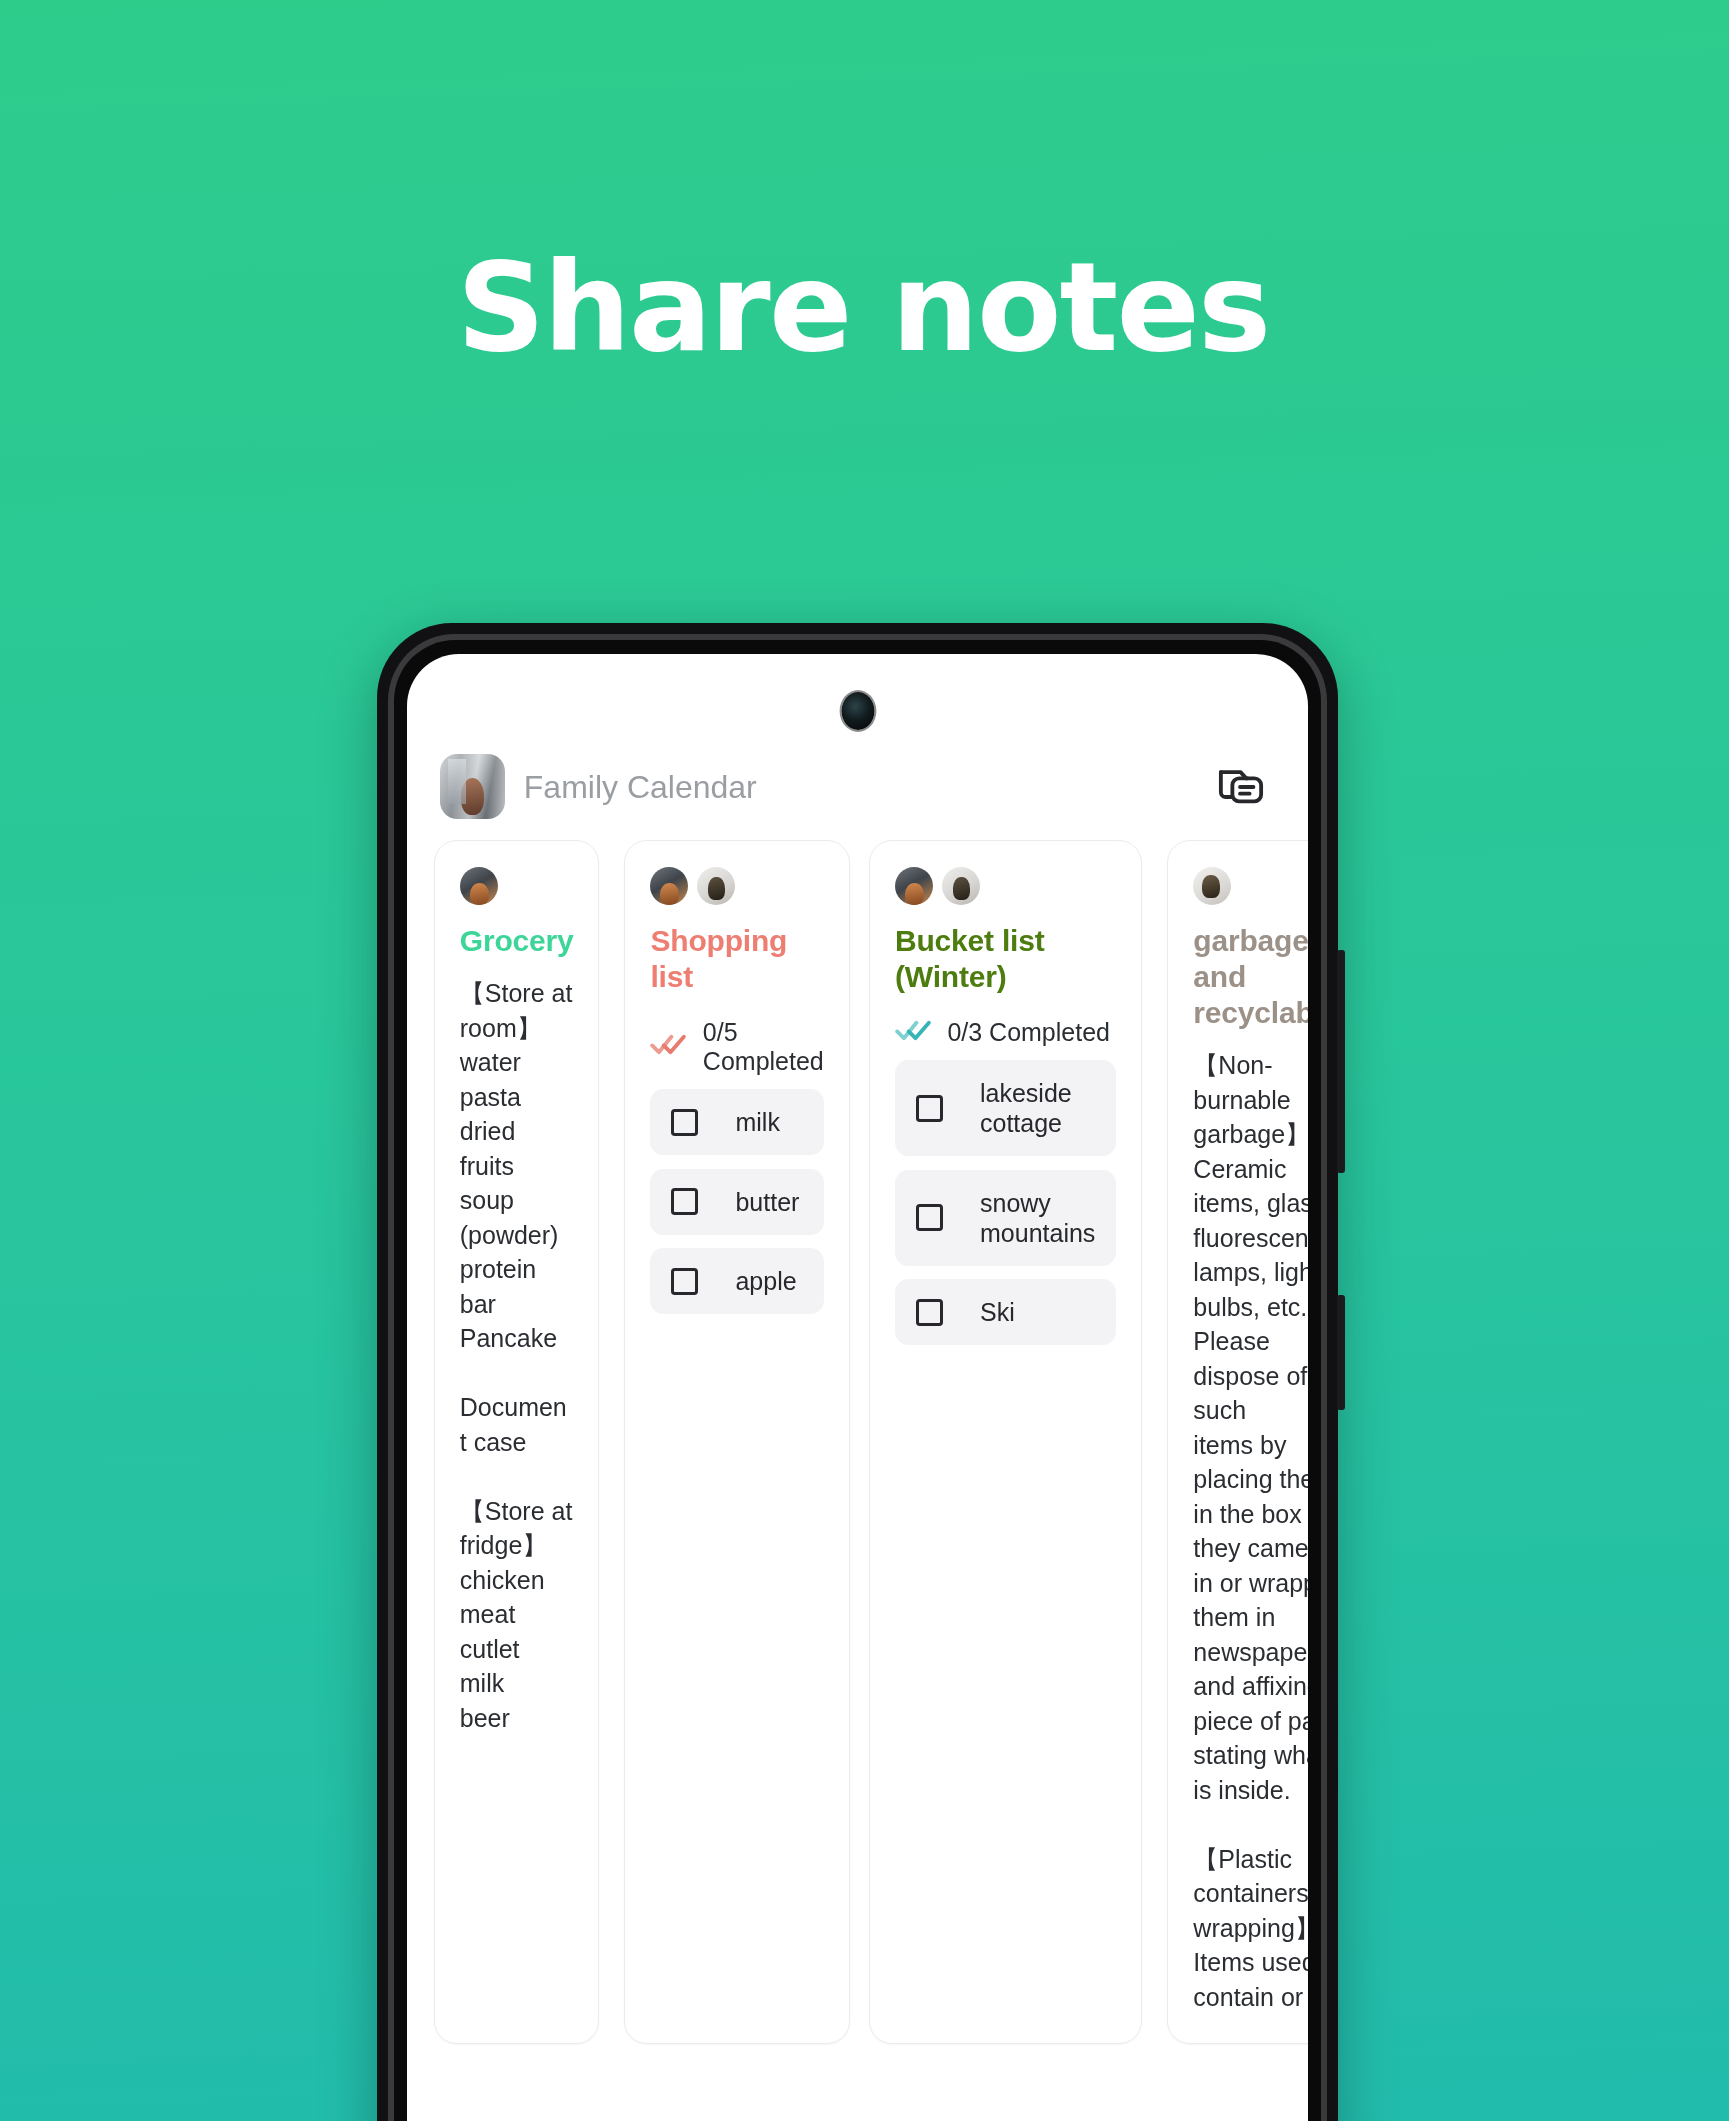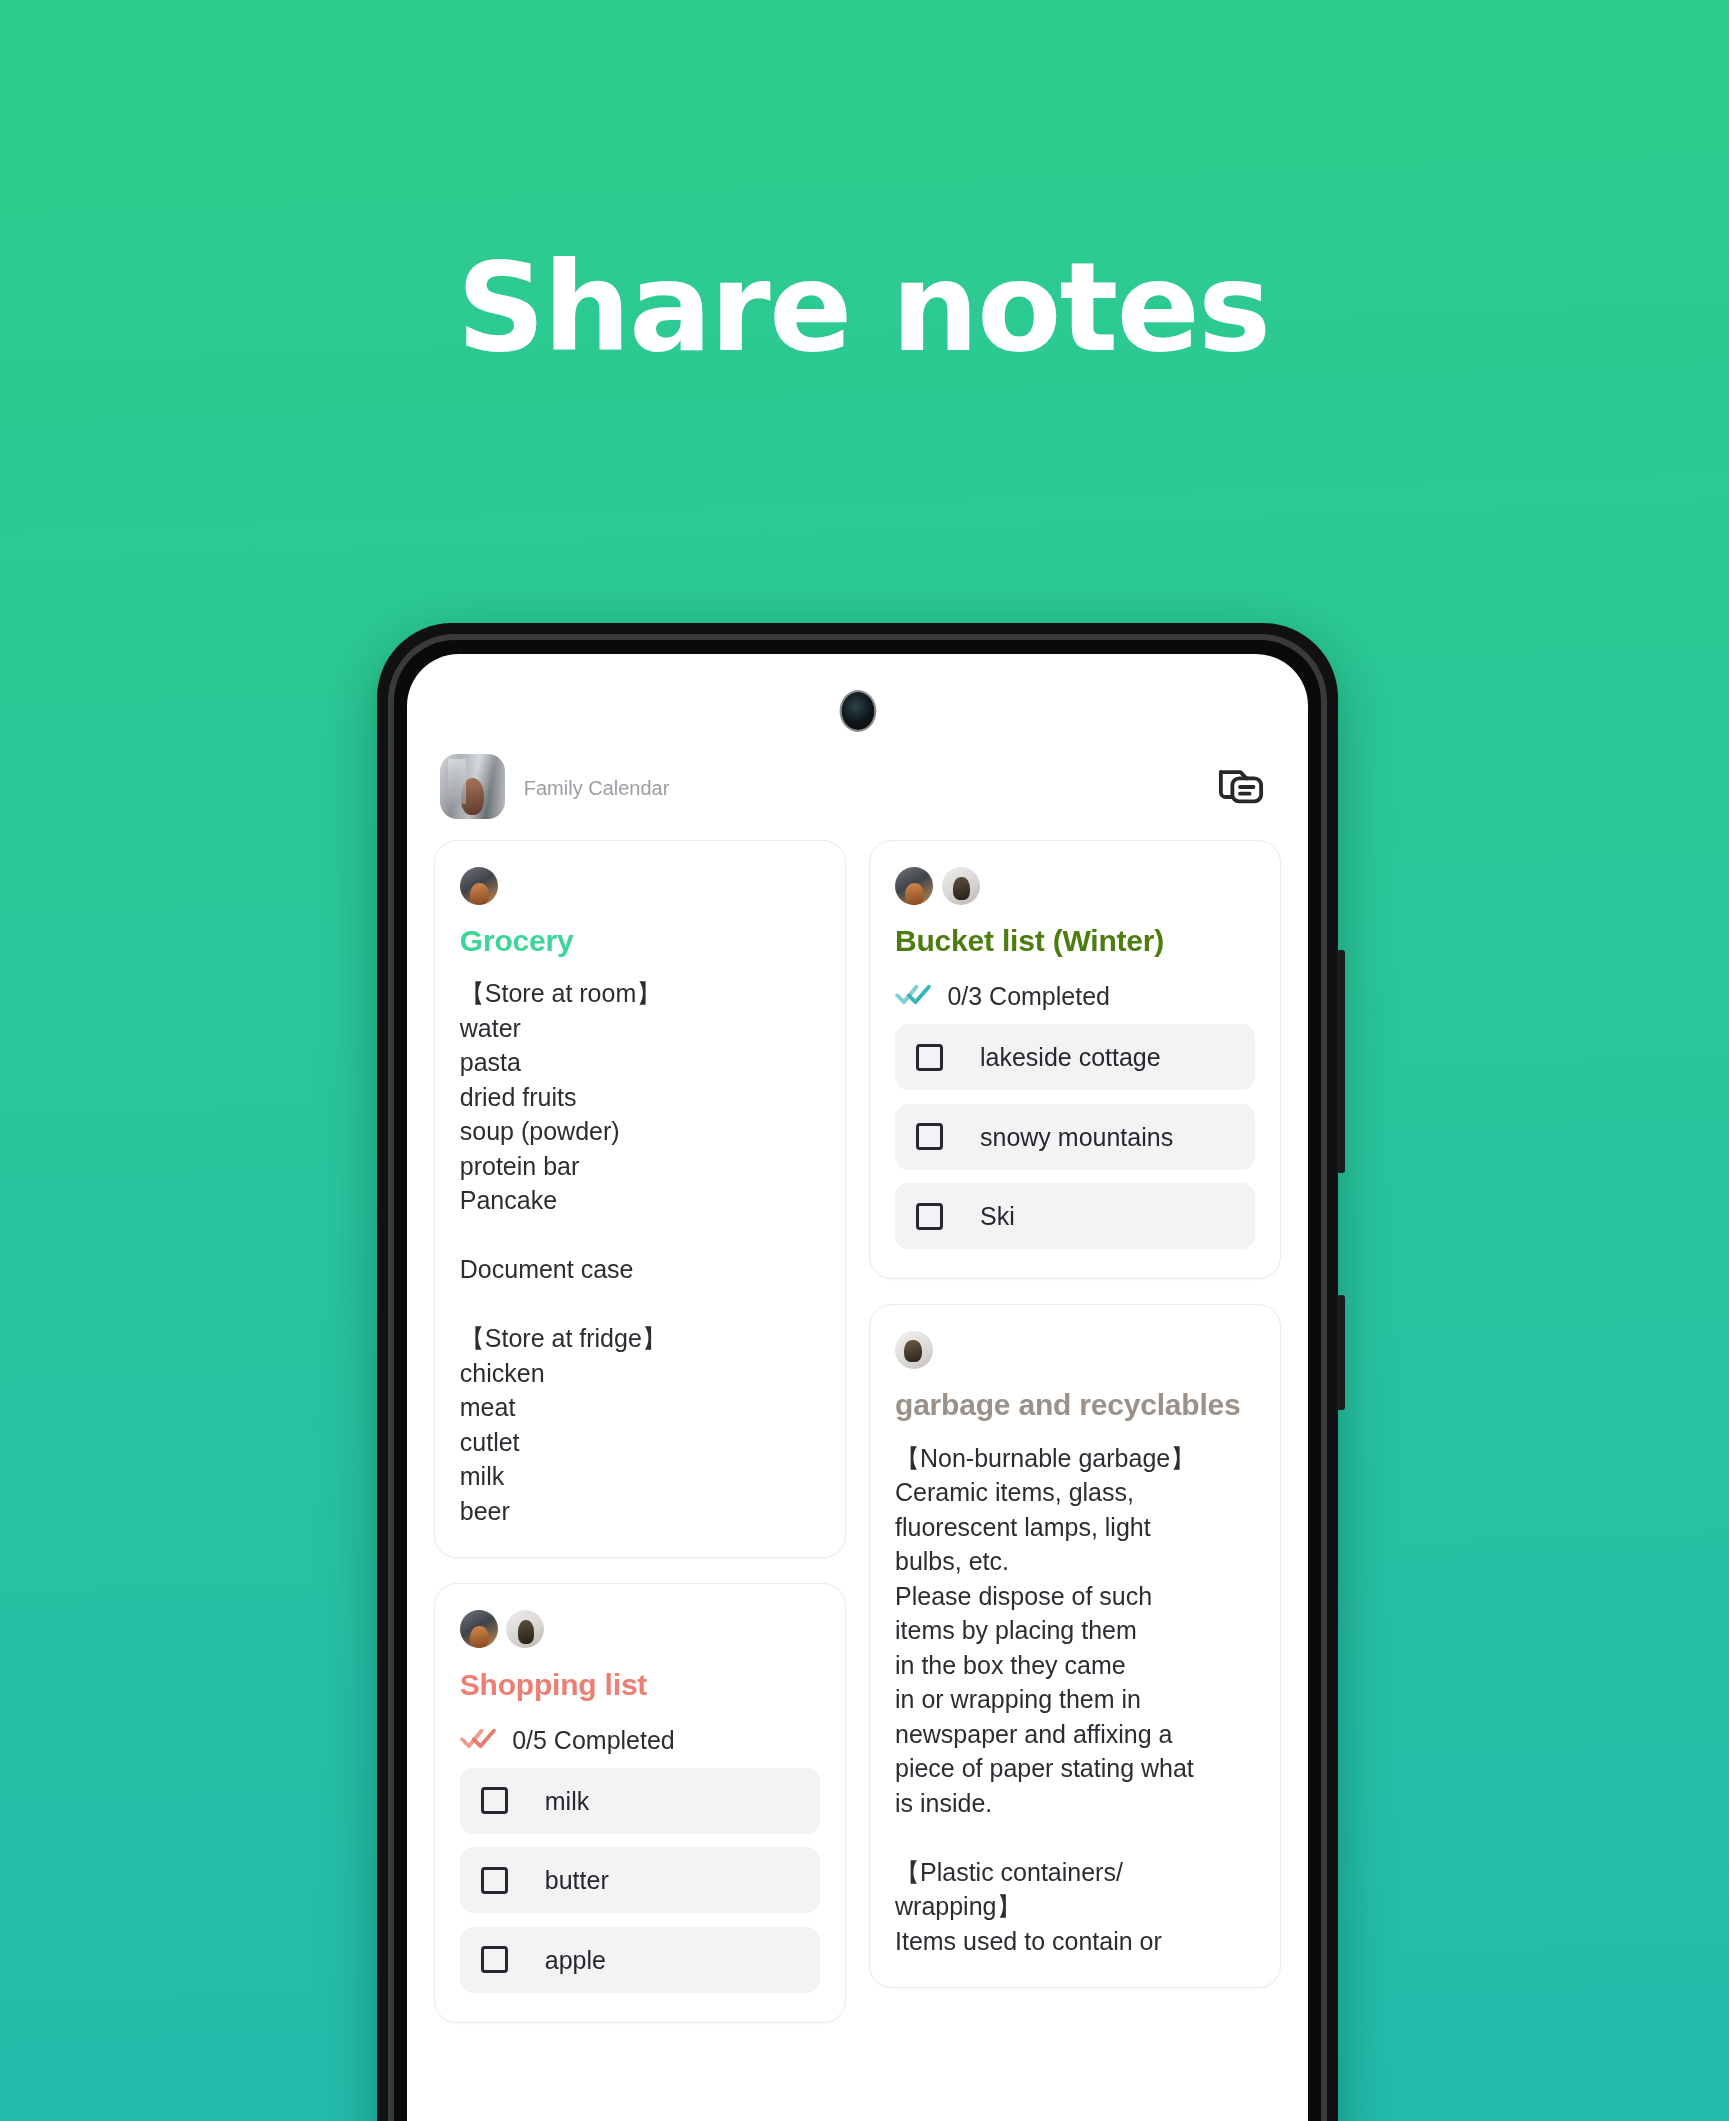--- a/index.html
+++ b/index.html
@@ -118,39 +118,39 @@
   }
   .hdr-text { flex: 1 1 auto; min-width: 0; }
   .app-title {
     font-size: 40px;
     font-weight: bold;
     color: #16181b;
     line-height: 1.08;
     letter-spacing: -0.5px;
   }
   .app-subtitle {
-    font-size: 20px;
+    font-size: 32px;
     color: #9a9ea3;
     line-height: 1.3;
     margin-top: 2.9px;
   }
   .hdr-action {
     flex: 0 0 auto;
     width: 56px; height: 56px;
     display: flex; align-items: center; justify-content: center;
     margin-right: 5.8px;
   }
 
   
   .board {
     display: flex;
     gap: 23px;
     padding: 21px 27px 0 27px;
   }
-  .col { flex: 1 1 0; display: flex; flex-direction: column; gap: 25px; min-width: 0; }
+  .col { flex: 1 1 0; display: flex; gap: 25px; min-width: 0; }
 
   .card {
     background: #ffffff;
     border: 1.4px solid #eceaef;
     border-radius: 23px;
     padding: 25px 25px 29px 25px;
     box-shadow: 0 1px 1.9px rgba(30,20,50,0.04);
   }
 
   .avatars { display: flex; align-items: center; gap: 8.6px; height: 40px; }

